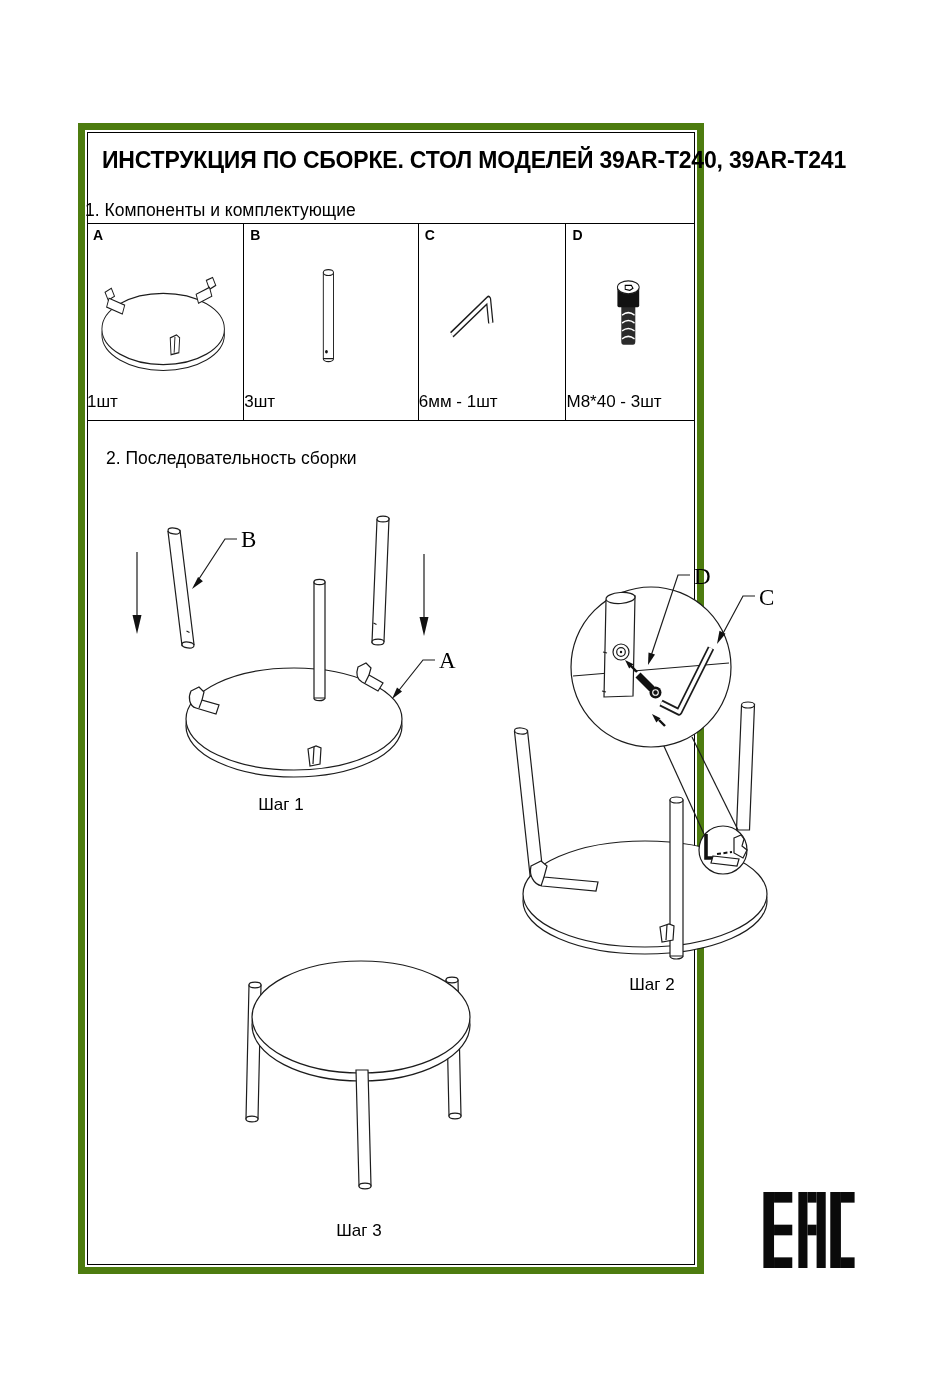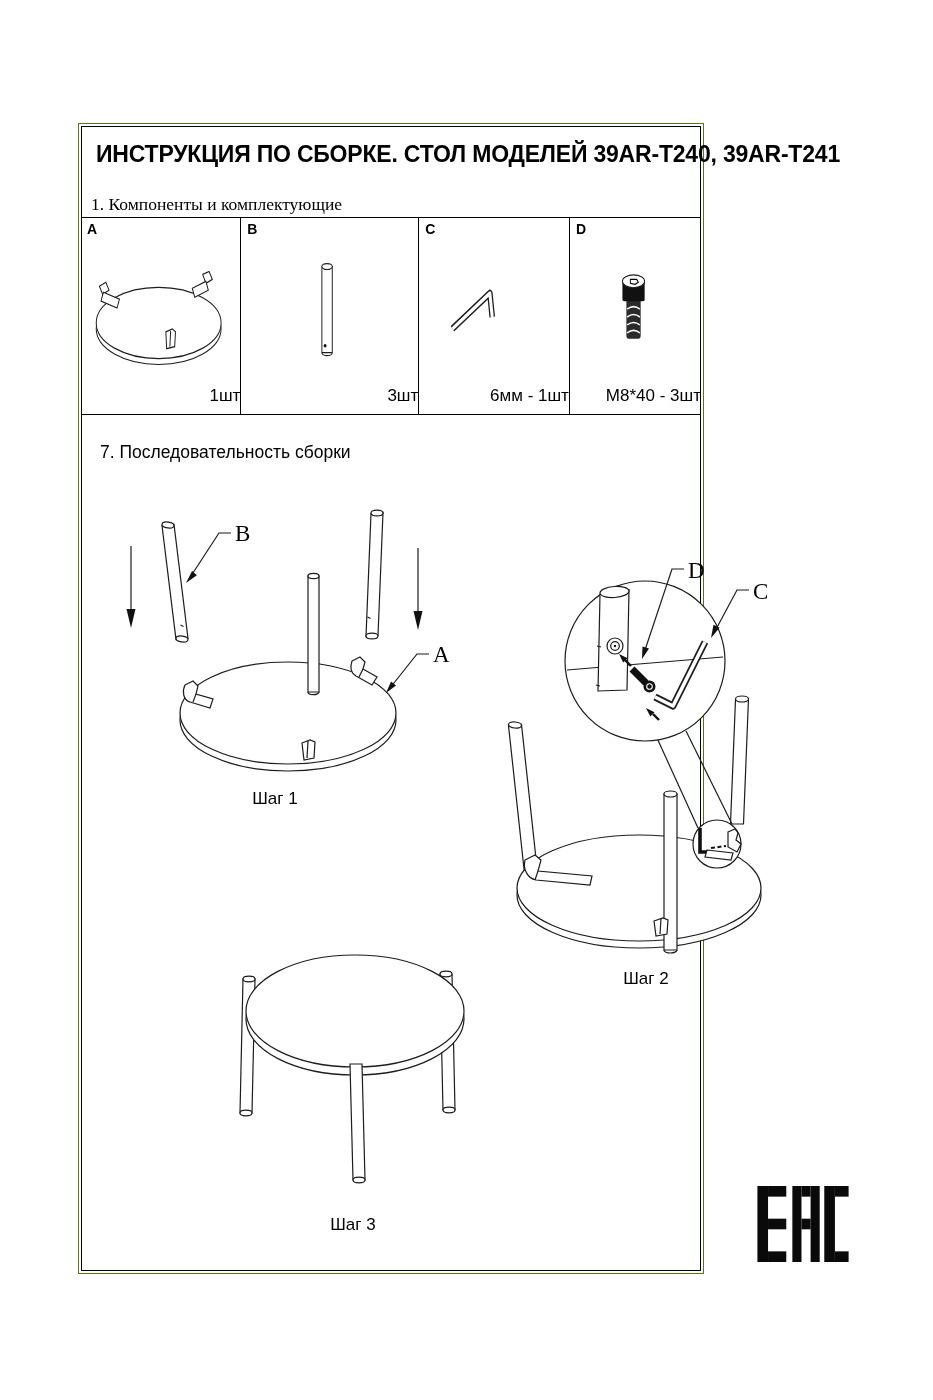--- a/index.html
+++ b/index.html
@@ -1,33 +1,33 @@
 <!DOCTYPE html>
 <html><head>
 <meta charset="utf-8">
 <style>
   html,body{margin:0;padding:0;background:#fff;}
   .canvas{position:relative;width:933px;height:1400px;background:#fff;overflow:hidden;
           font-family:"Liberation Sans",sans-serif;color:#000;}
   .page{position:absolute;left:78px;top:123px;width:626px;height:1151px;
-        border:1px solid #4d7c0f;background:#fff;box-sizing:border-box;}
+        border:7px solid #4d7c0f;background:#fff;box-sizing:border-box;}
   .page-inner{position:absolute;left:2px;top:2px;right:2px;bottom:2px;
         border:1px solid #000;pointer-events:none;}
   .doc-title{position:absolute;left:17px;top:17px;font-size:23px;font-weight:bold;
         letter-spacing:-0.2px;white-space:nowrap;}
   .sec-heading{position:absolute;font-size:17.5px;white-space:nowrap;}
-  .sec1{left:12px;top:70px;font-family:Liberation Serif, serif;}
+  .sec1{left:0;top:70px;}
   .sec2{left:21px;top:318px;}
   .parts-table{position:absolute;left:2px;right:2px;top:93px;height:198px;
         border-top:1px solid #000;border-bottom:1px solid #000;display:flex;box-sizing:border-box;}
   .part-cell{position:relative;height:100%;box-sizing:border-box;}
   .part-cell + .part-cell{border-left:1px solid #000;}
   .cell-a{width:25.7%;} .cell-b{width:28.7%;} .cell-c{width:24.3%;} .cell-d{width:21.3%;}
   .part-letter{position:absolute;top:3px;left:6px;font-size:14px;font-weight:bold;}
-  .part-qty{position:absolute;bottom:8px;left:0;width:100%;text-align:right;font-size:17px;}
+  .part-qty{position:absolute;bottom:8px;left:0;width:100%;text-align:left;font-size:17px;}
   .part-art{position:absolute;inset:0;width:100%;height:100%;}
   .step-svg{position:absolute;}
   svg{display:block;}
   .ln{stroke:#1c1c1c;stroke-width:1.2;fill:none;}
   .shape{stroke:#1c1c1c;stroke-width:1.2;fill:#fff;}
   .solid{fill:#111;stroke:none;}
   .callout-letter{font-family:"Liberation Serif",serif;font-size:23px;fill:#000;}
   .step-label{font-family:"Liberation Sans",sans-serif;font-size:17px;fill:#000;text-anchor:middle;}
   .eac{position:absolute;left:678px;top:1062px;}
 </style>
@@ -88,21 +88,21 @@
           <path d="M72,108 Q80,103 88,108" stroke="#fff" stroke-width="1.6" fill="none"></path>
           <path d="M72,116 Q80,111 88,116" stroke="#fff" stroke-width="1.6" fill="none"></path>
           <rect x="66" y="64" width="28" height="20" rx="2" fill="#111"></rect>
           <ellipse class="shape" cx="80" cy="64" rx="14" ry="6.5"></ellipse>
           <path d="M76,62 L84,62 L86,65 L82,67 L76,66 Z" fill="none" stroke="#000" stroke-width="1.2"></path>
         </svg>
         <span class="part-qty">M8*40 - 3шт</span>
       </div>
     </div>
 
-    <div class="sec-heading sec2">7. Последовательность сборки</div>
+    <div class="sec-heading sec2">2. Последовательность сборки</div>
 
     <svg class="step-svg" style="left:30px;top:372px" width="400" height="330" viewBox="0 0 400 330">
 
       <line class="ln" x1="22" y1="50" x2="22" y2="114"></line>
       <polygon class="solid" points="22,132 17.5,113 26.5,113"></polygon>
       <line class="ln" x1="309" y1="52" x2="309" y2="120"></line>
       <polygon class="solid" points="309,134 304.5,115 313.5,115"></polygon>
 
       <polygon class="shape" points="53,29.5 65,28.5 79,142.5 67,143.5"></polygon>
       <ellipse class="shape" cx="59" cy="29" rx="6" ry="2.9" transform="rotate(7 59 29)"></ellipse>

